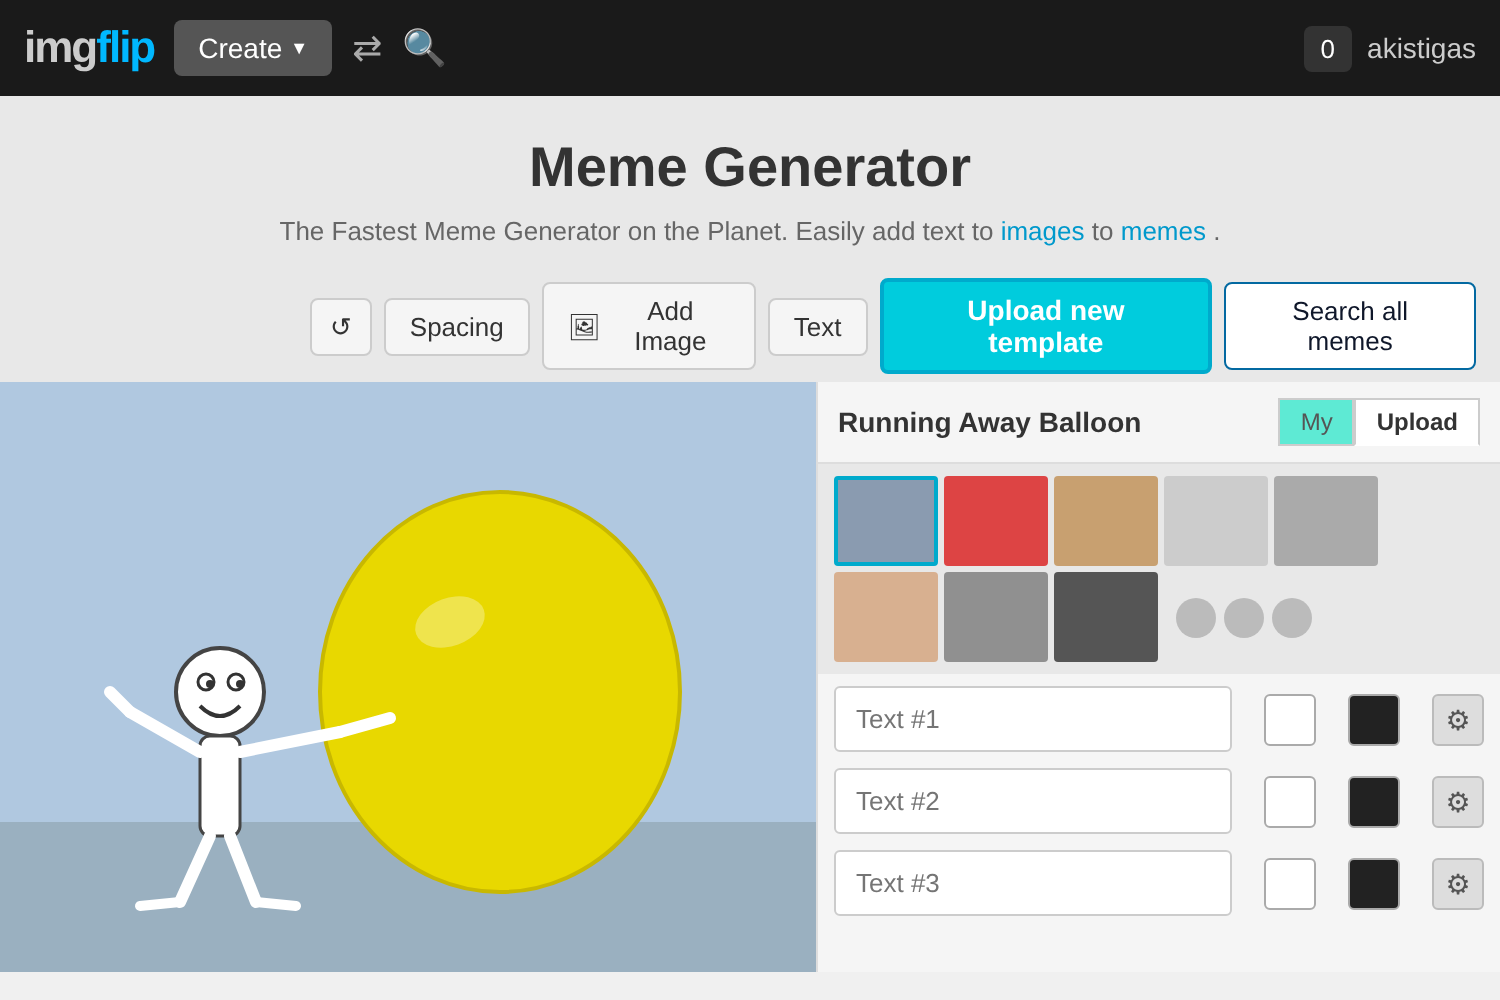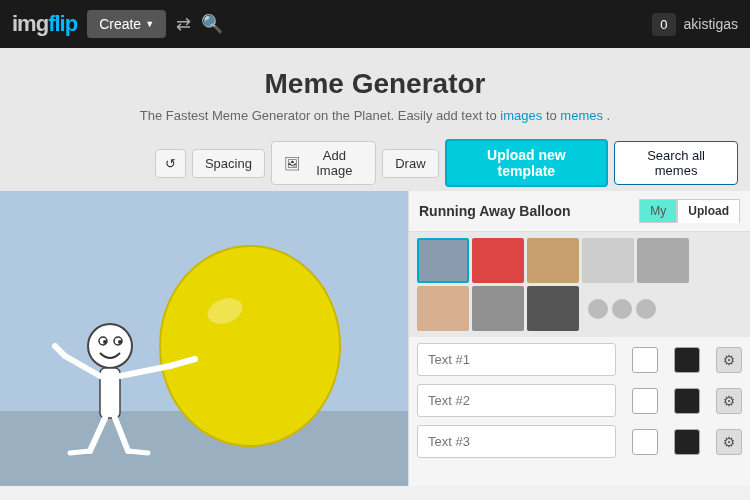--- a/index.html
+++ b/index.html
@@ -302,21 +302,21 @@
     <span>.</span>
   </p>
 
   <div class="toolbar">
     <button class="toolbar-btn refresh">↺</button>
     <button class="toolbar-btn">Spacing</button>
     <button class="toolbar-btn">
       <span>🖼</span>
       <span>Add Image</span>
     </button>
-    <button class="toolbar-btn">Draw</button>
+    <button class="toolbar-btn">Text</button>
     <button class="upload-btn">Upload new template</button>
     <button class="search-all-btn">Search all memes</button>
   </div>
 
   <div class="content-area">
 
     <div class="meme-canvas">
       
       <svg class="balloon-scene" viewBox="0 0 408 295" xmlns="http://www.w3.org/2000/svg">
 

